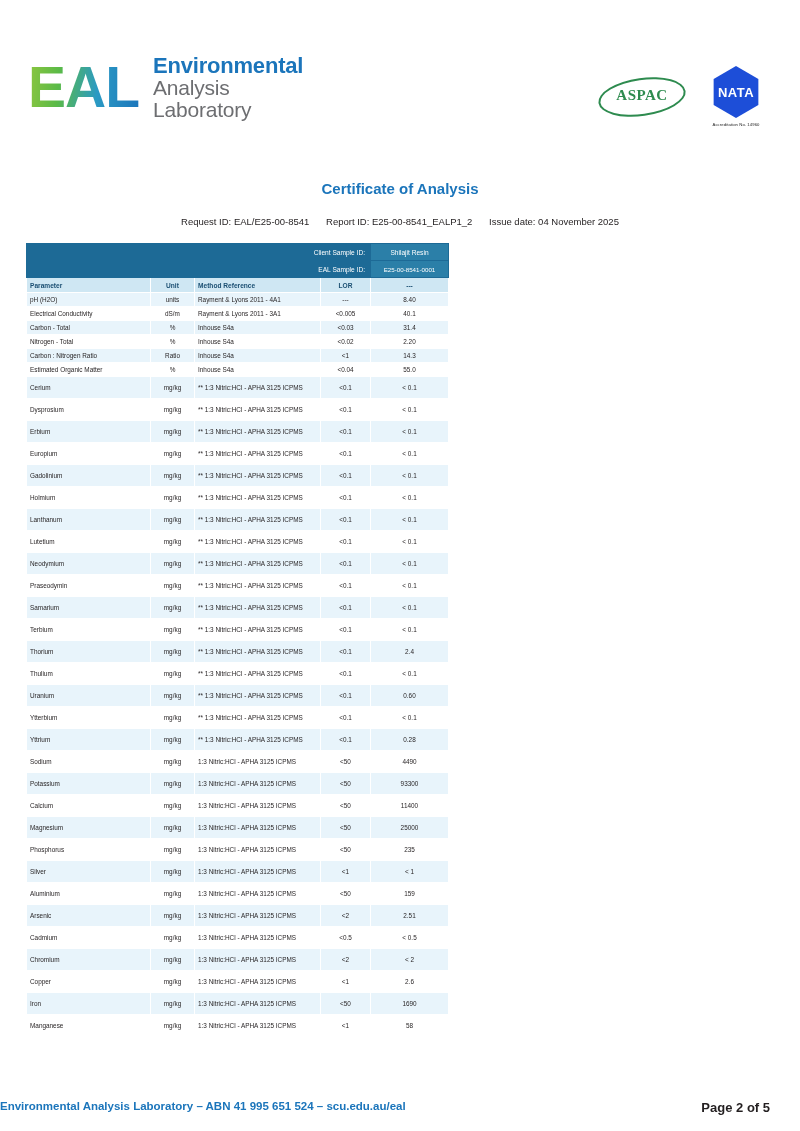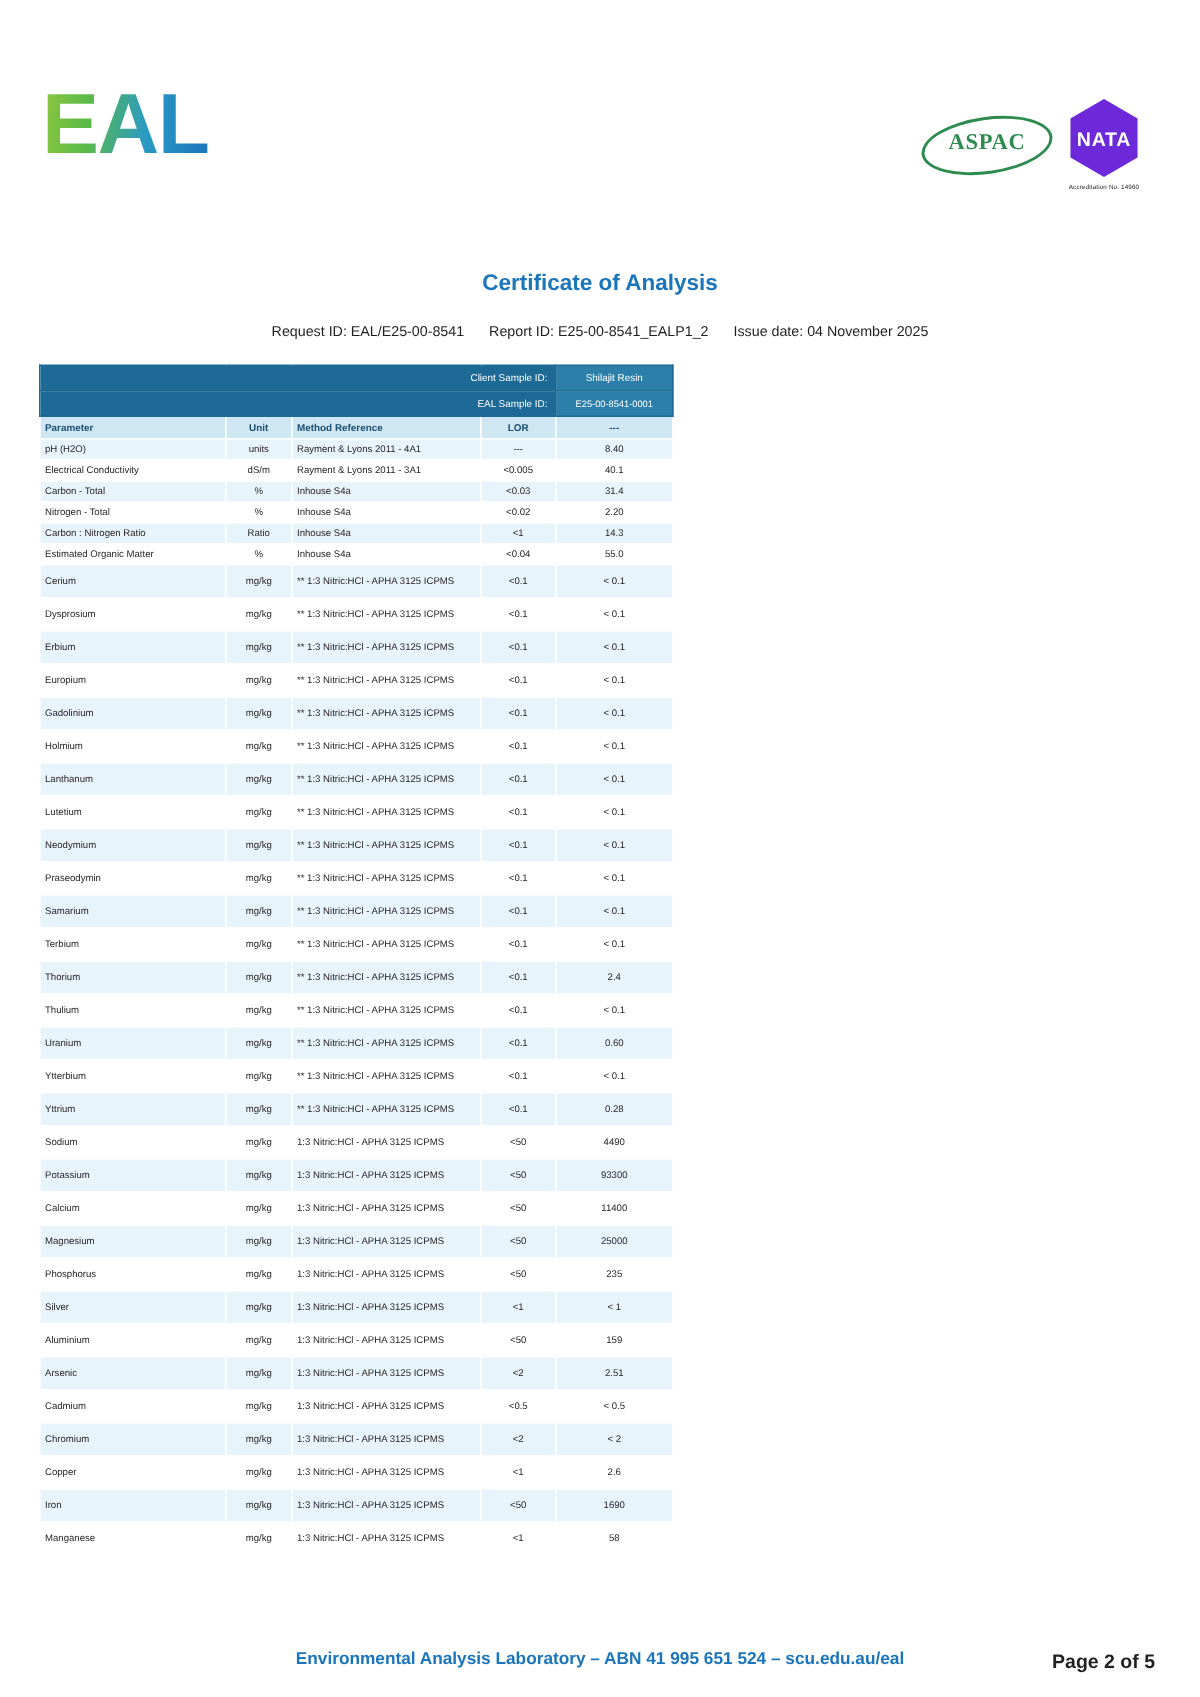--- a/index.html
+++ b/index.html
@@ -55,21 +55,21 @@
     font-size: 21px;
     color: #6d6e71;
     letter-spacing: -0.2px;
     display: block;
     font-weight: normal;
   }
 
   
   .aspac {
     position: absolute;
-    left: 614px;
+    left: 598px;
     top: 78px;
     width: 88px;
     height: 38px;
   }
   .aspac .ellipse {
     position: absolute;
     inset: 0;
     border: 2px solid #2e8b4f;
     border-radius: 50%;
     transform: rotate(-8deg);
@@ -89,21 +89,21 @@
     position: absolute;
     left: 705px;
     top: 66px;
     width: 62px;
     text-align: center;
   }
   .nata .hex {
     width: 52px;
     height: 52px;
     margin: 0 auto;
-    background: #6d28d9;
+    background: #1d4ed8;
     clip-path: polygon(50% 0%, 93% 25%, 93% 75%, 50% 100%, 7% 75%, 7% 25%);
     display: flex;
     align-items: center;
     justify-content: center;
   }
   .nata .hex span {
     color: #fff;
     font-size: 13px;
     font-weight: bold;
     letter-spacing: 0.5px;
@@ -210,41 +210,46 @@
   .footer {
     position: absolute;
     top: 1100px;
     left: 0;
     width: 800px;
   }
   .footer .ftxt {
     position: absolute;
     left: 0;
     width: 800px;
-    text-align: center;
+    text-align: left;
     font-size: 11.5px;
     font-weight: bold;
     color: #1b75bb;
   }
   .footer .pg {
     position: absolute;
     right: 30px;
     top: 0;
     font-size: 13px;
     font-weight: bold;
     color: #231f20;
   }
 </style>
 </head>
 <body>
 
 <div class="page">
 
   <div class="logo-block">
     <div class="eal-mark">EAL</div>
+    <div class="eal-words">
+      <span class="w1">Environmental</span>
+      <span class="w2">Analysis</span>
+      <span class="w3">Laboratory</span>
+    </div>
   </div>
 
   <div class="aspac">
     <div class="ellipse"></div>
     <div class="txt">ASPAC</div>
   </div>
 
   <div class="nata">
     <div class="hex">
       <span>NATA</span>

